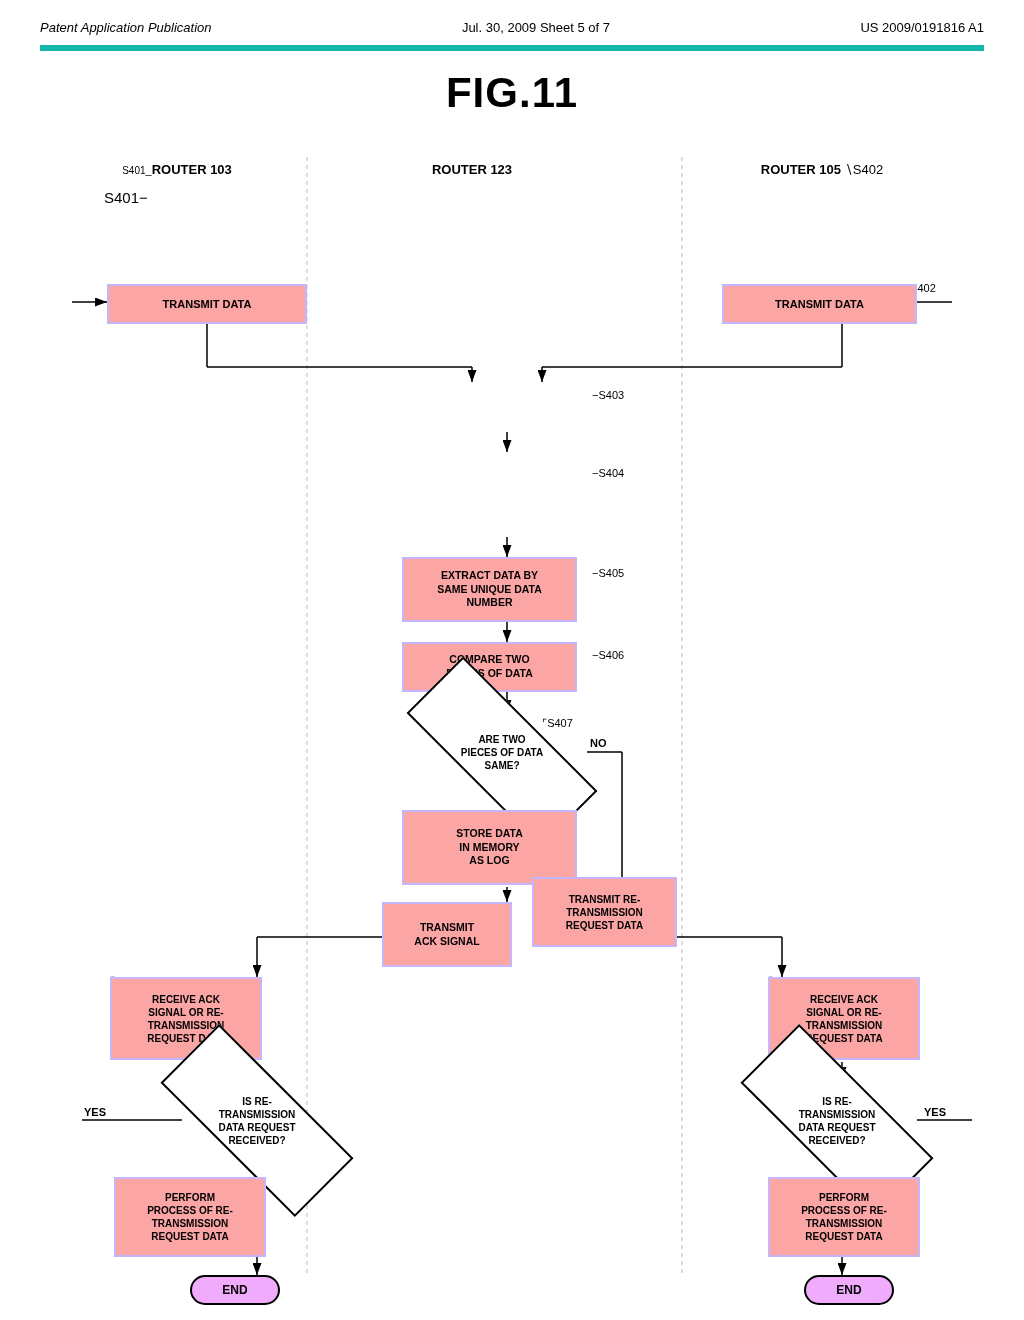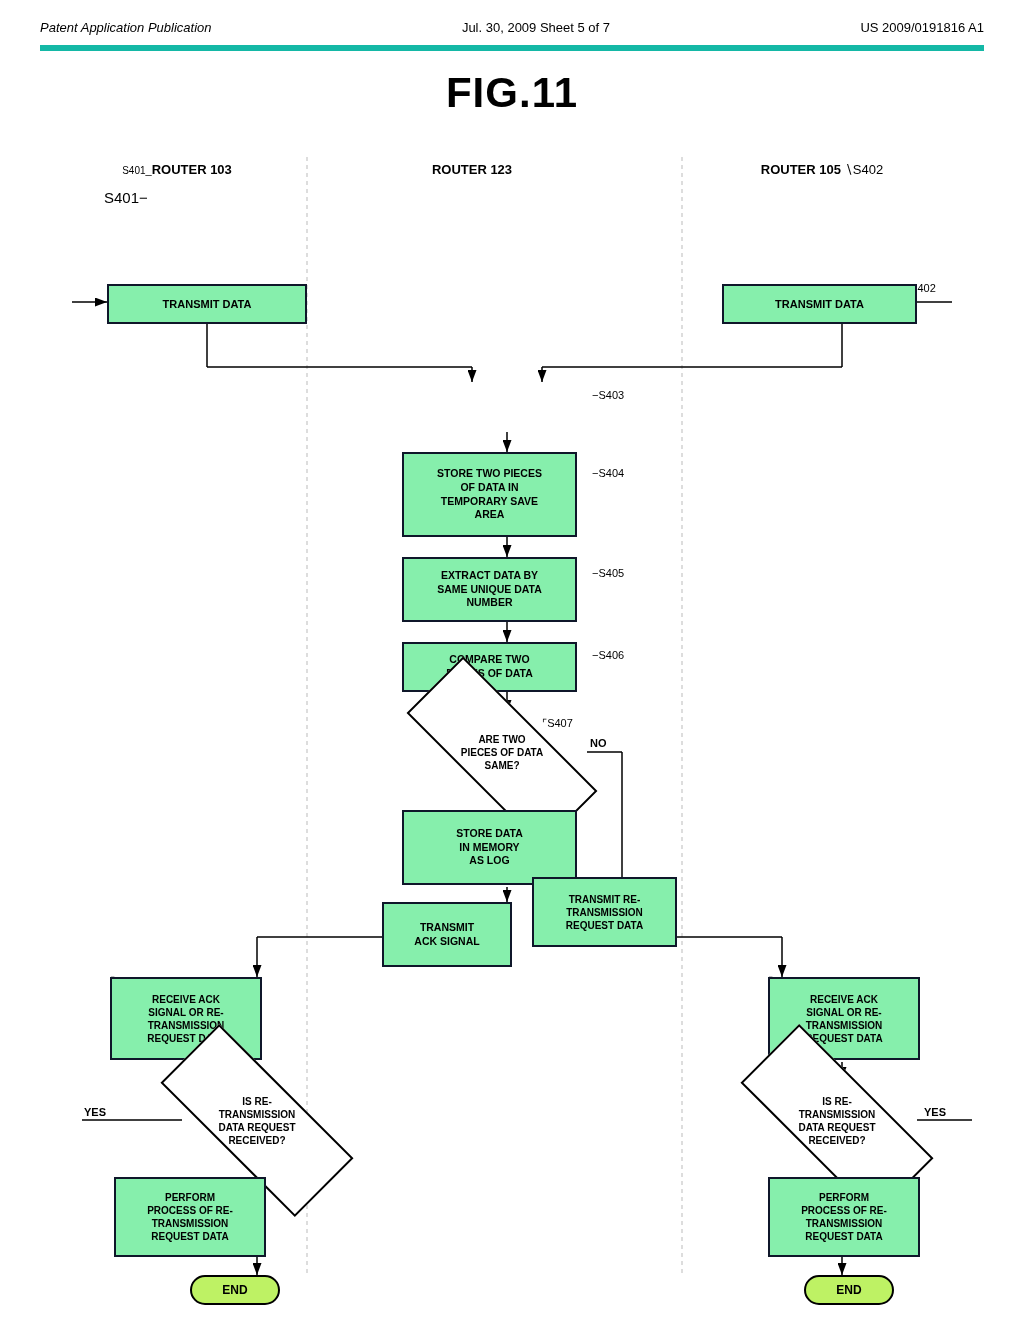--- a/index.html
+++ b/index.html
@@ -41,22 +41,22 @@
     .flowchart {
       position: relative;
       width: 940px;
       margin: 0 auto;
       height: 1170px;
     }
 
     
     .fc-box {
       position: absolute;
-      border: 2px solid #0f172a;
-      background: #86efac;
+      border: 2px solid #c4b5fd;
+      background: #fca5a5;
       display: flex;
       align-items: center;
       justify-content: center;
       text-align: center;
       font-size: 11px;
       font-weight: bold;
       line-height: 1.3;
     }
     .fc-diamond {
       position: absolute;
@@ -81,21 +81,21 @@
       z-index: 2;
       font-size: 10px;
       font-weight: bold;
       line-height: 1.3;
       text-align: center;
     }
     .fc-rounded {
       position: absolute;
       border: 2px solid #000;
       border-radius: 20px;
-      background: #bef264;
+      background: #f0abfc;
       display: flex;
       align-items: center;
       justify-content: center;
       text-align: right;
       font-size: 11px;
       font-weight: bold;
     }
     .fc-step-label {
       position: absolute;
       font-size: 11px;
@@ -213,23 +213,20 @@
 
     <div class="fc-box" style="left:65px; top:157px; width:200px; height:40px; font-size:11px;">TRANSMIT DATA</div>
 
     <div class="fc-step-label" style="left:865px; top:155px; font-size:11px;">/S402</div>
 
     <div class="fc-box" style="left:680px; top:157px; width:195px; height:40px; font-size:11px;">TRANSMIT DATA</div>
 
     <div class="fc-step-label" style="left:550px; top:262px; font-size:11px;">−S403</div>
 
     <div class="fc-step-label" style="left:550px; top:340px; font-size:11px;">−S404</div>
-    <div class="fc-box" style="left:360px; top:325px; width:175px; height:85px; font-size:10.5px;">
-      STORE TWO PIECES<br>OF DATA IN<br>TEMPORARY SAVE<br>AREA
-    </div>
 
     <div class="fc-step-label" style="left:550px; top:440px; font-size:11px;">−S405</div>
     <div class="fc-box" style="left:360px; top:430px; width:175px; height:65px; font-size:10.5px;">
       EXTRACT DATA BY<br>SAME UNIQUE DATA<br>NUMBER
     </div>
 
     <div class="fc-step-label" style="left:550px; top:522px; font-size:11px;">−S406</div>
     <div class="fc-box" style="left:360px; top:515px; width:175px; height:50px; font-size:10.5px;">
       COMPARE TWO<br>PIECES OF DATA
     </div>

